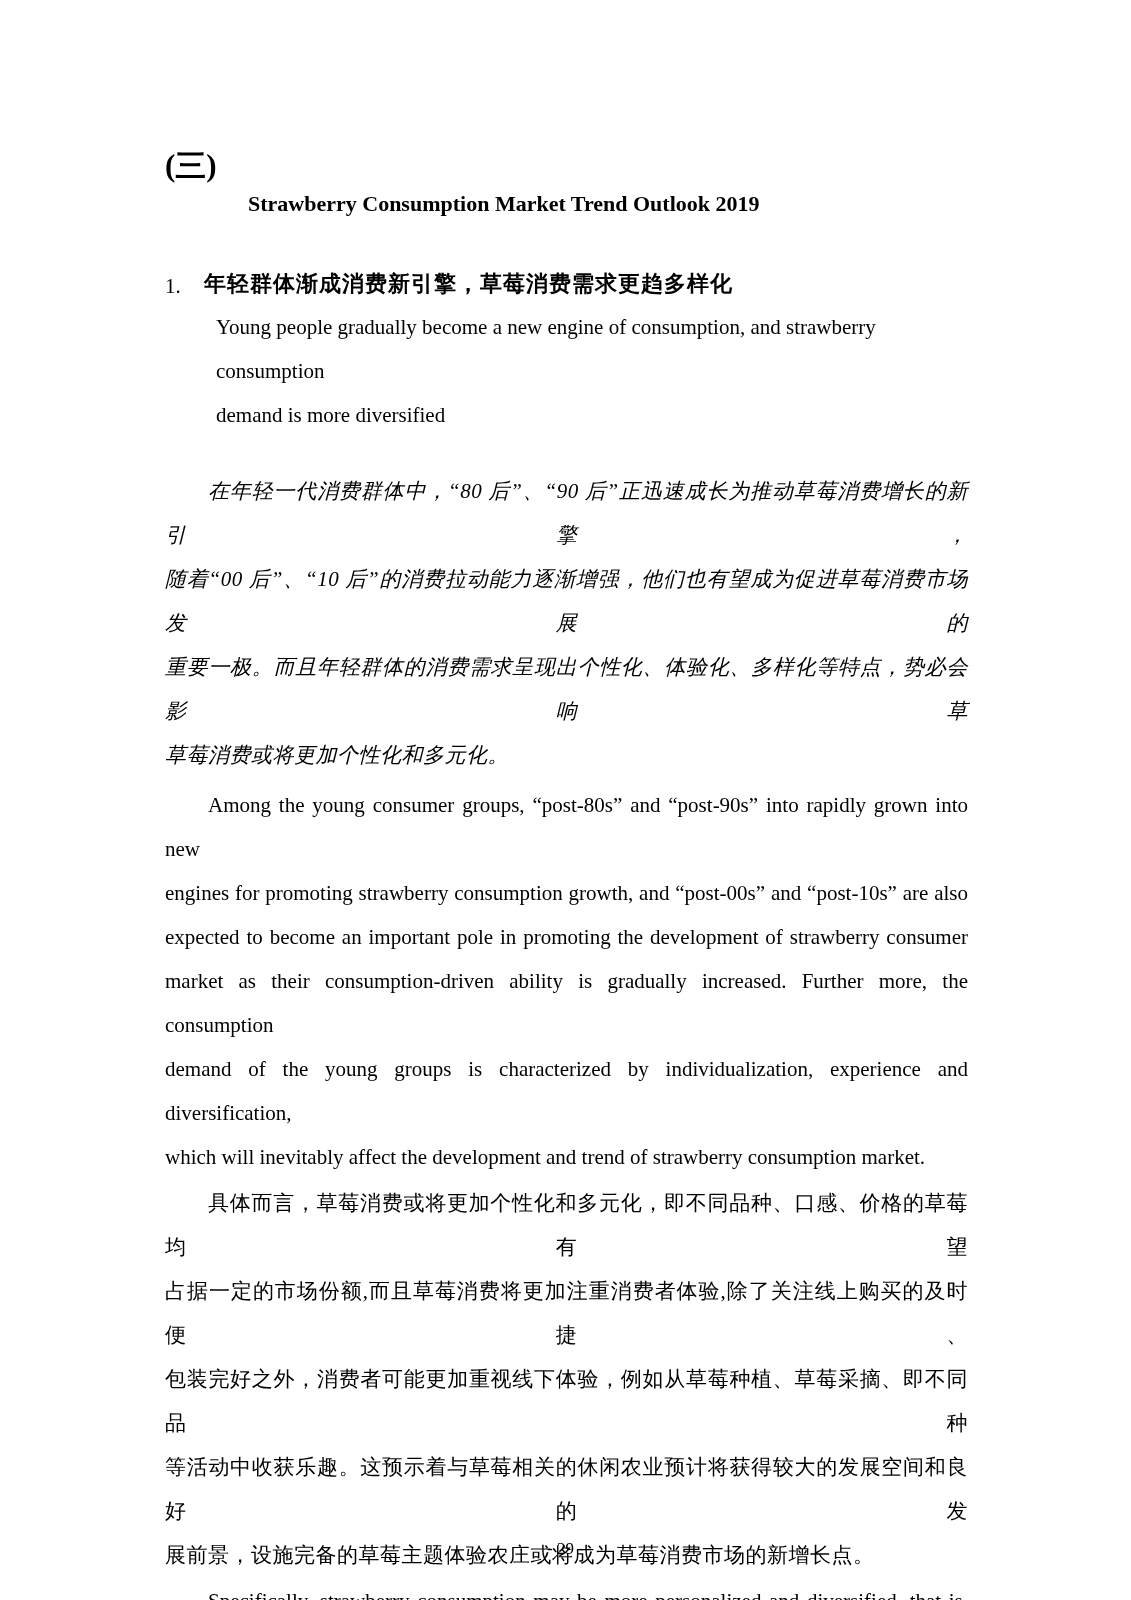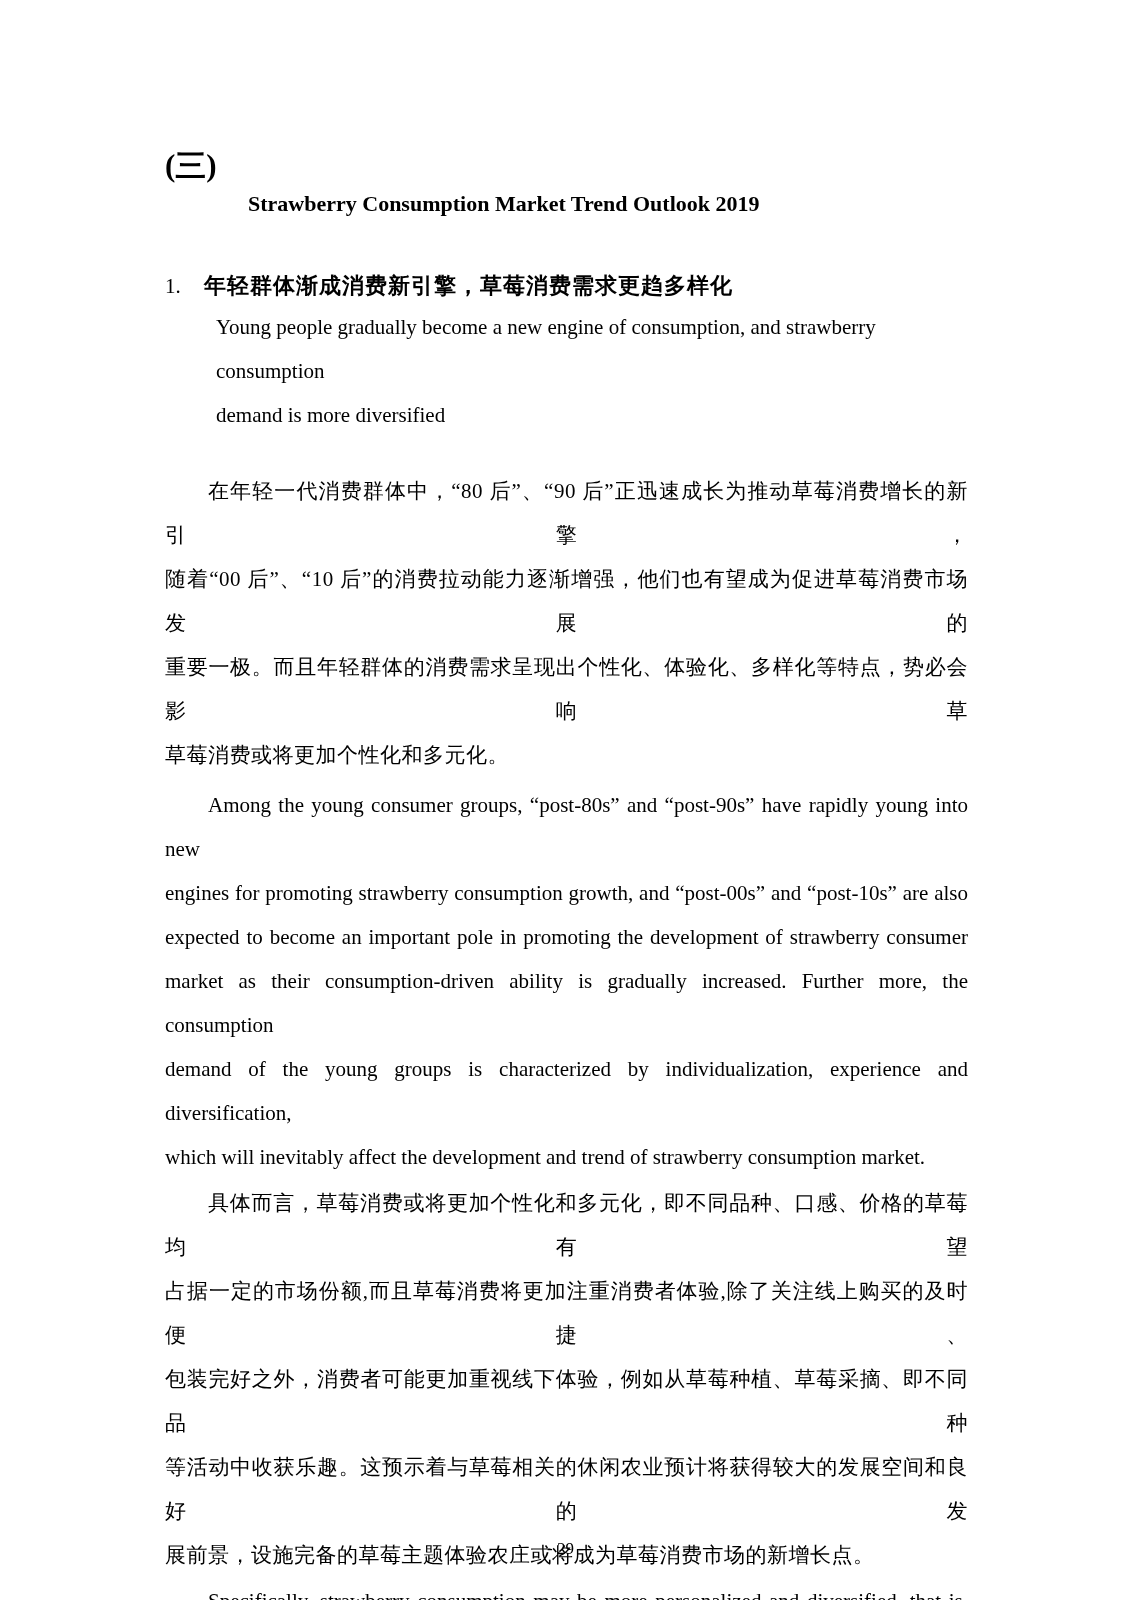--- a/index.html
+++ b/index.html
@@ -31,41 +31,41 @@
   }
   .sec {
     display: flex;
     margin-top: 54px;
     line-height: 30px;
   }
   .sec .num { width: 39px; flex: 0 0 auto; font-size: 21px; }
   .sec .t {
     font-size: 22px;
     font-weight: bold;
-    font-family: Liberation Sans, sans-serif;
+    font-family: Liberation Mono, monospace;
     letter-spacing: 1px;
   }
   .subtitle {
     margin: 4px 0 0 51px;
     font-size: 21px;
     line-height: 44px;
   }
   .para {
     font-size: 21px;
     line-height: 44px;
   }
   .para .line {
     text-align: justify;
     text-align-last: justify;
   }
   .para .line:first-child { text-indent: 43px; }
   .para .line:last-child { text-align-last: left; }
   .para.cont .line:last-child { text-align-last: justify; }
   .para.zh .line { letter-spacing: 0.5px; }
-  .m32 { margin-top: 32px; }
+  .m32 { margin-top: 32px; font-style: italic; }
   .m6  { margin-top: 6px; }
   .m2  { margin-top: 2px; }
   .footer {
     position: absolute;
     top: 1538px;
     left: 0;
     width: 100%;
     text-align: center;
     font-size: 17px;
     line-height: 22px;
@@ -93,21 +93,21 @@
     </div>
 
   <div class="para zh m32">
       <div class="line">在年轻一代消费群体中，“80 后”、“90 后”正迅速成长为推动草莓消费增长的新引擎，</div>
       <div class="line">随着“00 后”、“10 后”的消费拉动能力逐渐增强，他们也有望成为促进草莓消费市场发展的</div>
       <div class="line">重要一极。而且年轻群体的消费需求呈现出个性化、体验化、多样化等特点，势必会影响草</div>
       <div class="line">草莓消费或将更加个性化和多元化。</div>
     </div>
 
   <div class="para en m6">
-      <div class="line">Among the young consumer groups, “post-80s” and “post-90s” have rapidly young into new</div>
+      <div class="line">Among the young consumer groups, “post-80s” and “post-90s” into rapidly grown into new</div>
       <div class="line">engines for promoting strawberry consumption growth, and “post-00s” and “post-10s” are also</div>
       <div class="line">expected to become an important pole in promoting the development of strawberry consumer</div>
       <div class="line">market as their consumption-driven ability is gradually increased. Further more, the consumption</div>
       <div class="line">demand of the young groups is characterized by individualization, experience and diversification,</div>
       <div class="line">which will inevitably affect the development and trend of strawberry consumption market.</div>
     </div>
 
   <div class="para zh m2">
       <div class="line">具体而言，草莓消费或将更加个性化和多元化，即不同品种、口感、价格的草莓均有望</div>
       <div class="line">占据一定的市场份额,而且草莓消费将更加注重消费者体验,除了关注线上购买的及时便捷、</div>

